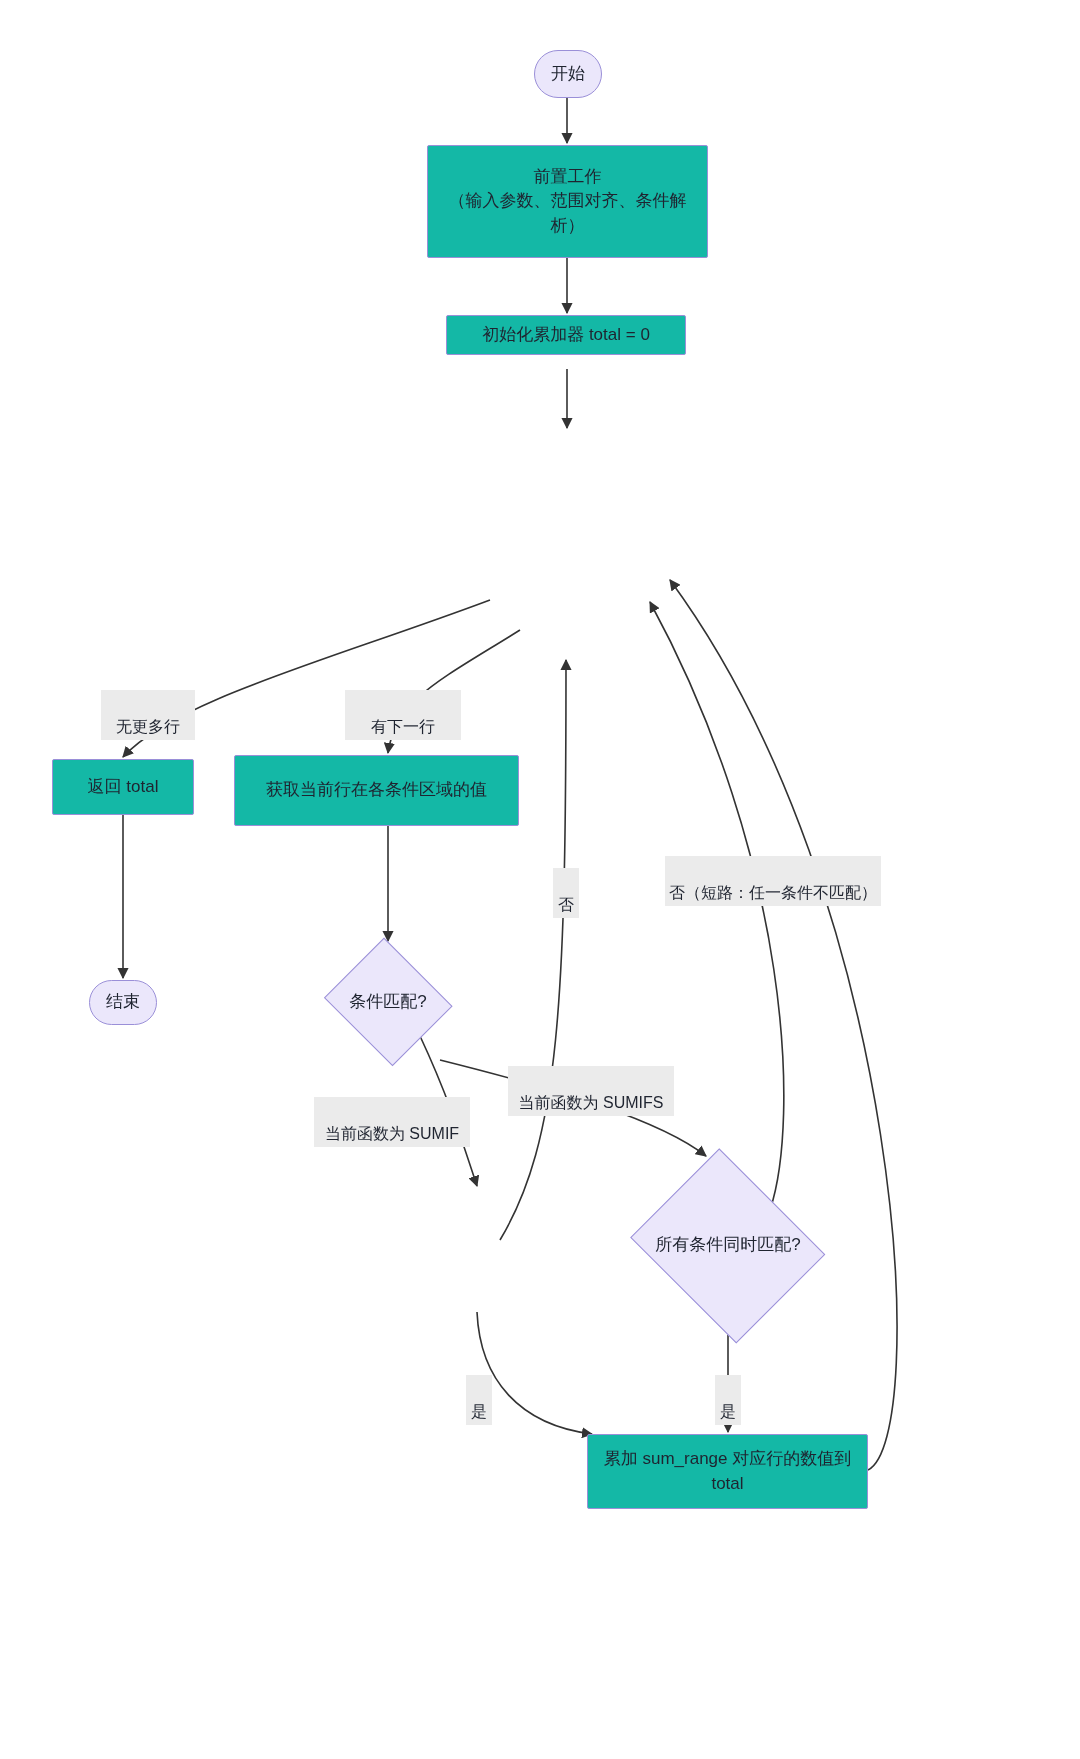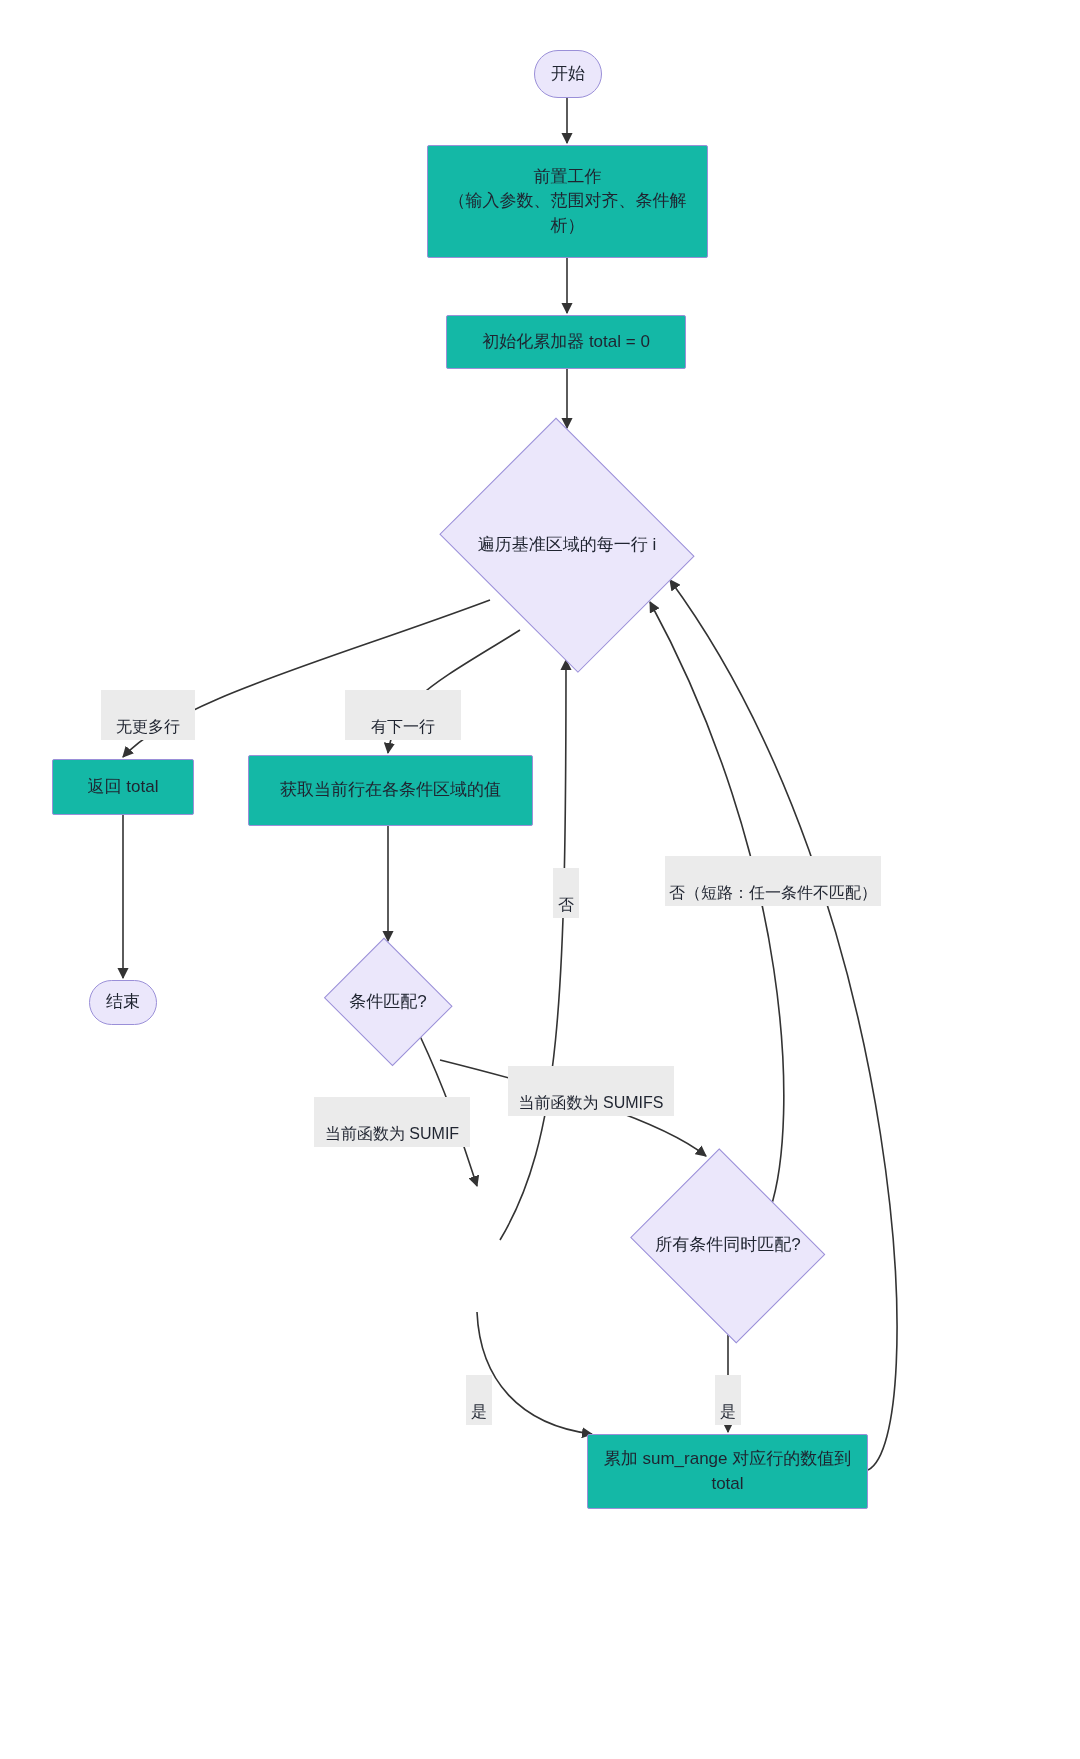--- a/index.html
+++ b/index.html
@@ -133,38 +133,34 @@
 
   <div class="node node-stadium" style="left:534px; top:50px; width:68px; height:48px;">
     <span>开始</span>
   </div>
 
   <div class="node node-rect" style="left:427px; top:145px; width:281px; height:113px;">
     <span>前置工作
 （输入参数、范围对齐、条件解析）</span>
   </div>
 
-  <div class="node node-rect" style="left:446px; top:315px; width:240px; height:54px;">
+  <div class="node node-rect" style="left:446px; top:315px; width:240px; height:40px;">
     <span>初始化累加器 total = 0</span>
   </div>
 
-  <div class="node node-diamond" style="left:430px; top:430px; width:274px; height:230px;">
-    <div class="diamond-shape"><div></div></div>
-    <span class="diamond-label">遍历基准区域的每一行 i</span>
-  </div>
 
   <div class="node node-rect" style="left:52px; top:759px; width:142px; height:56px;">
     <span>返回 total</span>
   </div>
 
   <div class="node node-stadium" style="left:89px; top:980px; width:68px; height:45px;">
     <span>结束</span>
   </div>
 
-  <div class="node node-rect" style="left:248px; top:755px; width:285px; height:71px;">
+  <div class="node node-rect" style="left:234px; top:755px; width:285px; height:71px;">
     <span>获取当前行在各条件区域的值</span>
   </div>
 
   <div class="node node-diamond" style="left:321px; top:943px; width:134px; height:118px;">
     <div class="diamond-shape"><div></div></div>
     <span class="diamond-label">条件匹配?</span>
   </div>
 
 
   <div class="node node-diamond" style="left:623px; top:1158px; width:210px; height:175px;">

